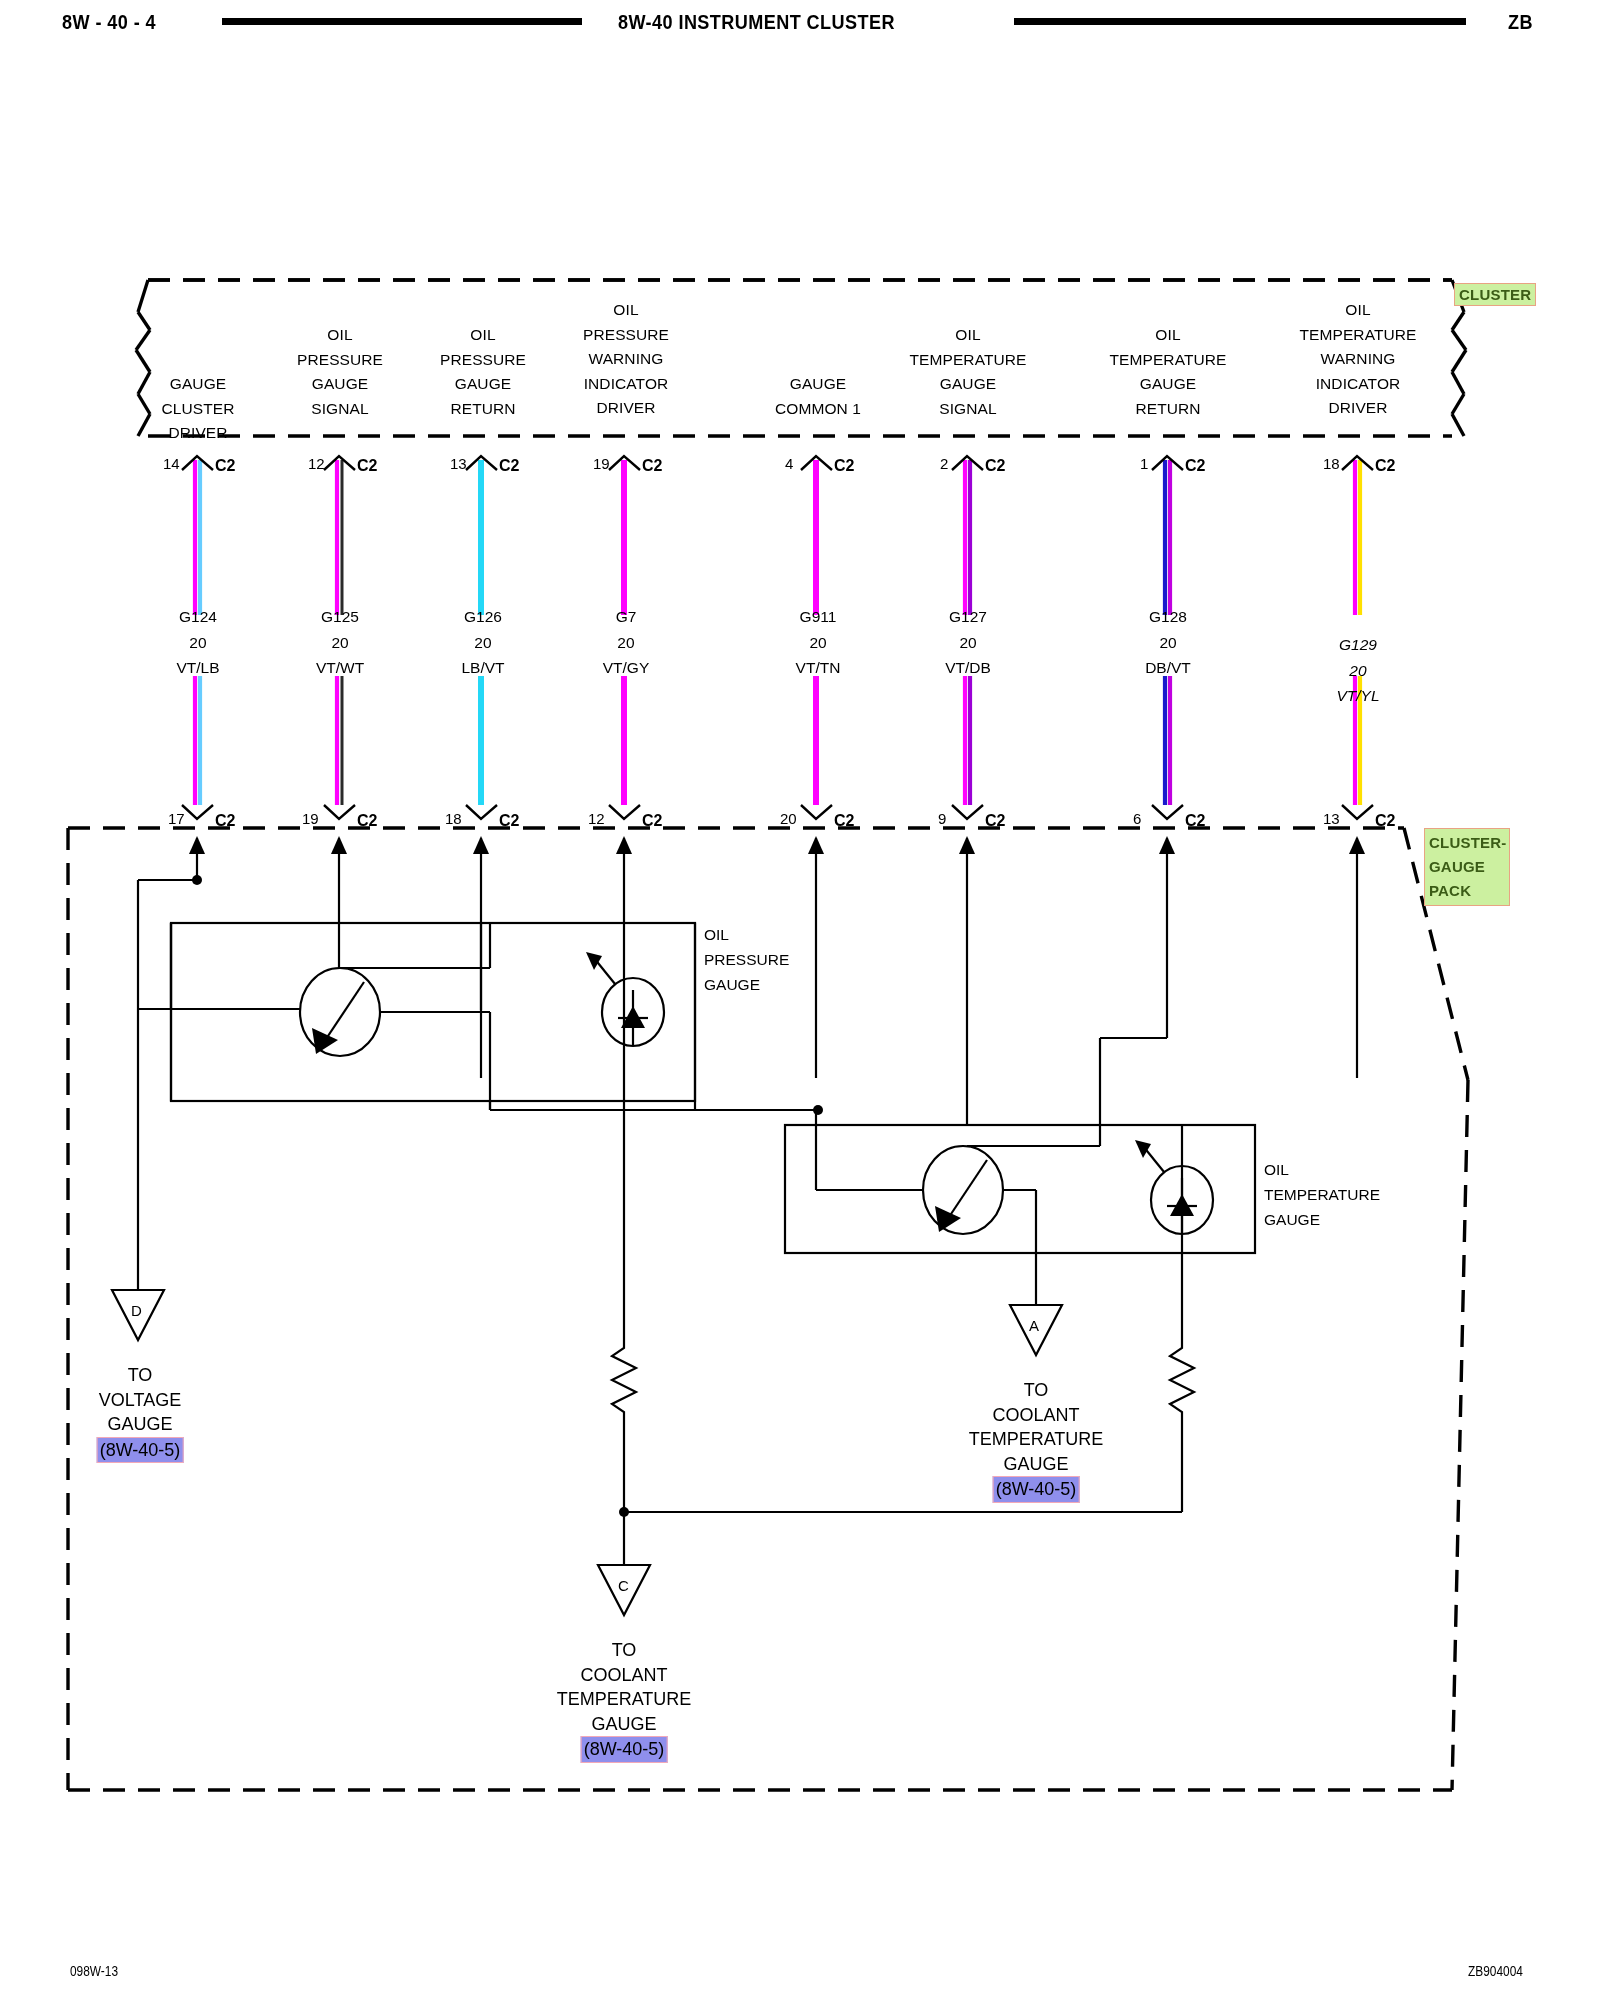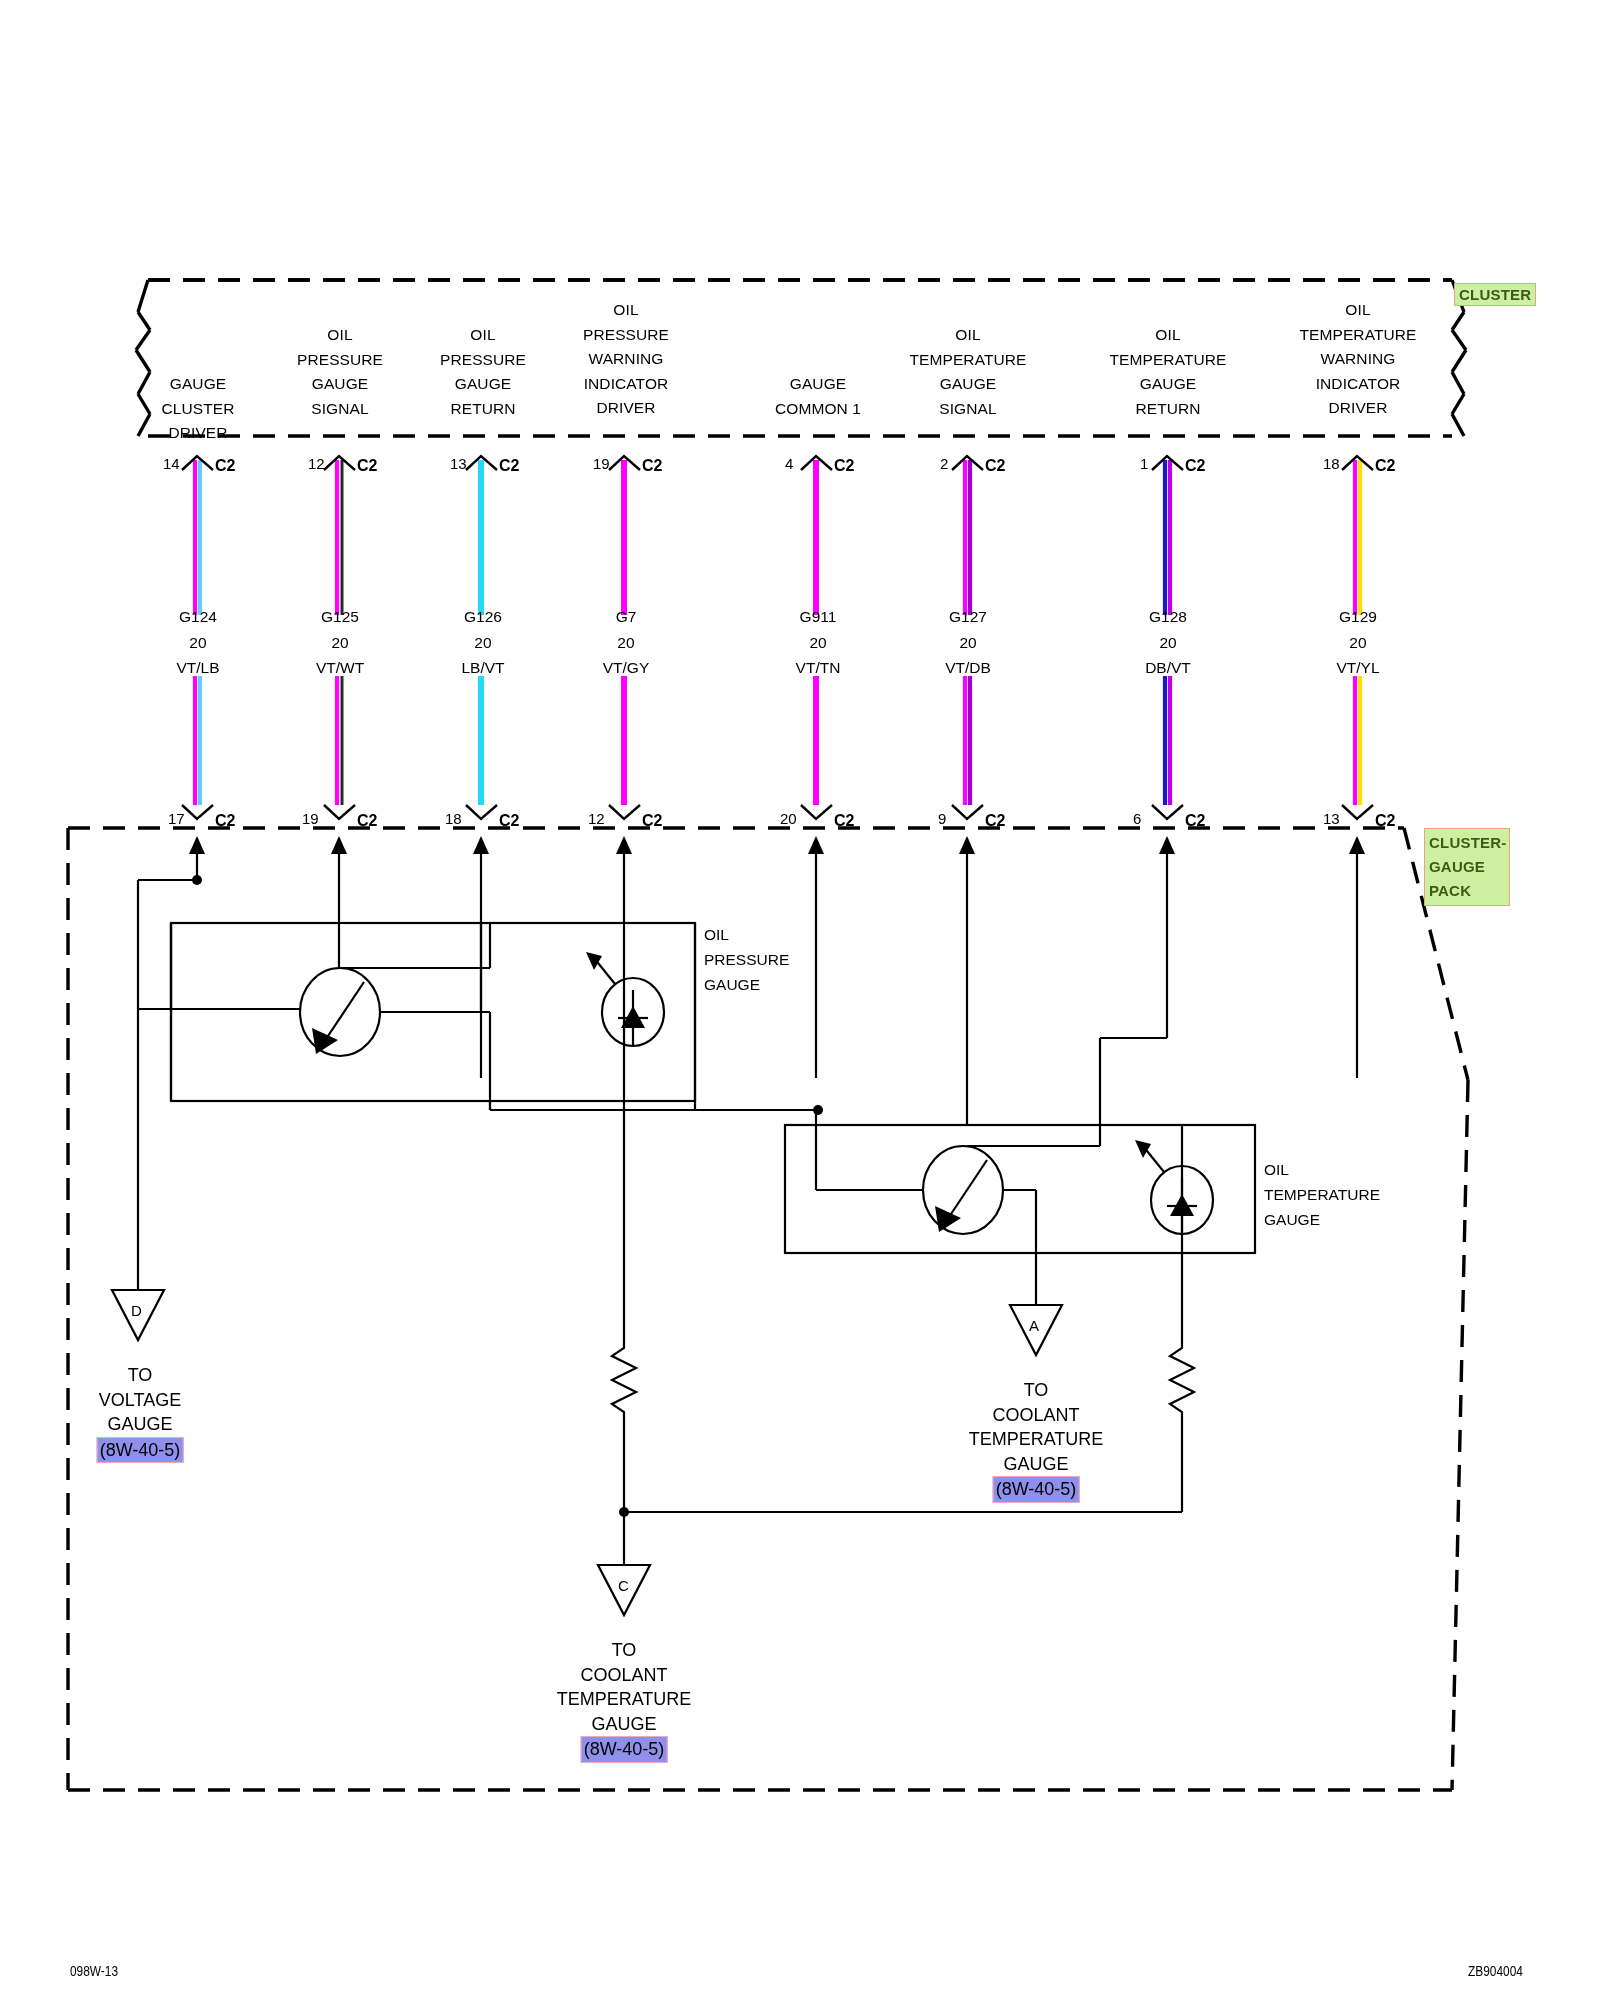--- a/index.html
+++ b/index.html
@@ -139,20 +139,27 @@
     left: 1424px; top: 828px;
     width: 86px;
     white-space: normal;
   }
 </style>
 </head>
 <body>
 
 <div id="page">
 
+  <div id="header">
+    <div class="hdr-text" id="hdr-left">8W - 40 - 4</div>
+    <div class="hdr-rule" id="hdr-rule-l"></div>
+    <div class="hdr-text" id="hdr-title">8W-40 INSTRUMENT CLUSTER</div>
+    <div class="hdr-rule" id="hdr-rule-r"></div>
+    <div class="hdr-text" id="hdr-right">ZB</div>
+  </div>
 
   <svg id="canvas" viewBox="0 0 1600 2000" xmlns="http://www.w3.org/2000/svg">
 
     <g stroke="#000" fill="none" stroke-width="3.4">
       <path d="M 148 280 L 1452 280" stroke-dasharray="22,13"></path>
       <path d="M 148 280 L 1452 280" stroke-dasharray="22,13"></path>
 
       <path d="M 148 280 L 138 312"></path>
       <path d="M 138 312 L 150 330"></path>
       <path d="M 150 330 L 136 350"></path>
@@ -450,21 +457,21 @@
   <div class="wirelbl" style="left:968px;  top:604px;">
     <div>G127</div>
     <div>20</div>
     <div>VT/DB</div>
   </div>
   <div class="wirelbl" style="left:1168px; top:604px;">
     <div>G128</div>
     <div>20</div>
     <div>DB/VT</div>
   </div>
-  <div class="wirelbl" style="left:1358px; top:604px;">
+  <div class="wirelbl" style="left:1358px; top:632px;font-style:italic;">
     <div>G129</div>
     <div>20</div>
     <div>VT/YL</div>
   </div>
 
   <div class="pin" style="left:168px;  top:810px;">17</div>
   <div class="cnum" style="left:215px;  top:812px;">C2</div>
   <div class="pin" style="left:302px;  top:810px;">19</div>
   <div class="cnum" style="left:357px;  top:812px;">C2</div>
   <div class="pin" style="left:445px;  top:810px;">18</div>

